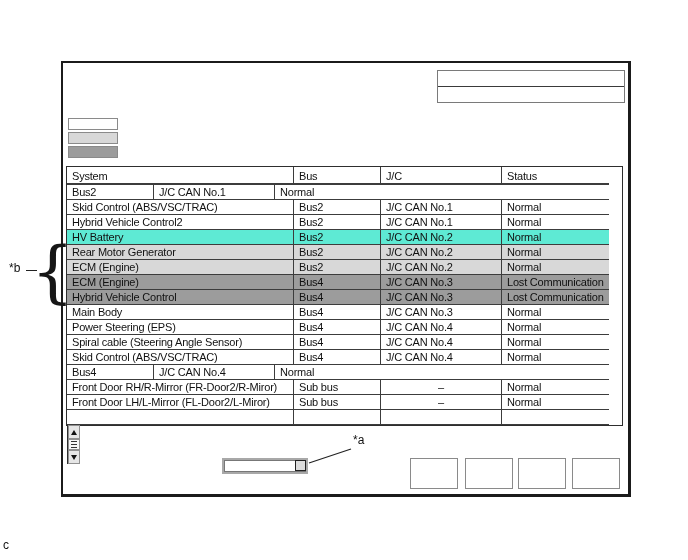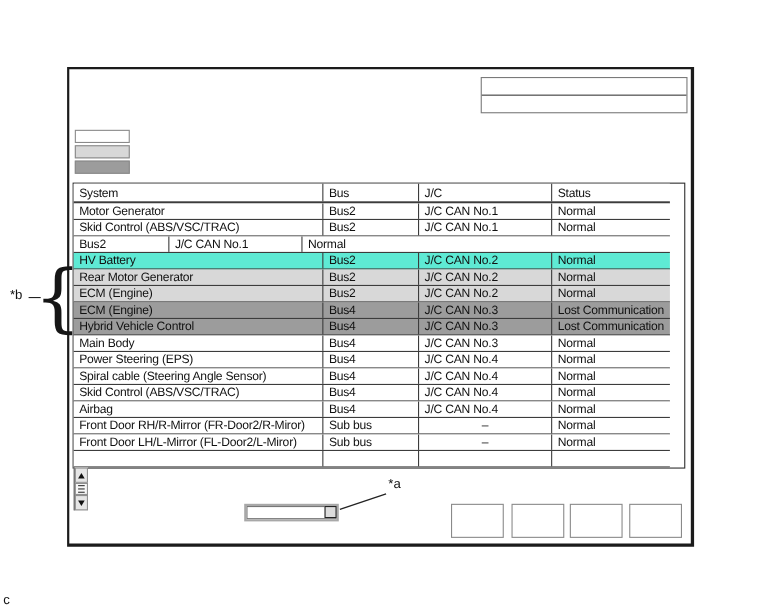--- a/index.html
+++ b/index.html
@@ -70,32 +70,32 @@
     <div class="tbl">
       <div class="grid">
         <div class="hrow">
           <div class="cell c-system">System</div>
           <div class="cell c-bus">Bus</div>
           <div class="cell c-jc">J/C</div>
           <div class="cell c-status">Status</div>
         </div>
         <div>
             <div class="row" style="background: rgb(255, 255, 255);">
-    <div class="cell c-system">Motor Generator</div>
     <div class="cell c-bus">Bus2</div>
     <div class="cell c-jc">J/C CAN No.1</div>
     <div class="cell c-status">Normal</div>
   </div>
             <div class="row" style="background: rgb(255, 255, 255);">
     <div class="cell c-system">Skid Control (ABS/VSC/TRAC)</div>
     <div class="cell c-bus">Bus2</div>
     <div class="cell c-jc">J/C CAN No.1</div>
     <div class="cell c-status">Normal</div>
   </div>
             <div class="row" style="background: rgb(255, 255, 255);">
+    <div class="cell c-system">Hybrid Vehicle Control2</div>
     <div class="cell c-bus">Bus2</div>
     <div class="cell c-jc">J/C CAN No.1</div>
     <div class="cell c-status">Normal</div>
   </div>
             <div class="row" style="background: #5eead4;">
     <div class="cell c-system">HV Battery</div>
     <div class="cell c-bus">Bus2</div>
     <div class="cell c-jc">J/C CAN No.2</div>
     <div class="cell c-status">Normal</div>
   </div>
@@ -141,21 +141,20 @@
     <div class="cell c-jc">J/C CAN No.4</div>
     <div class="cell c-status">Normal</div>
   </div>
             <div class="row" style="background: rgb(255, 255, 255);">
     <div class="cell c-system">Skid Control (ABS/VSC/TRAC)</div>
     <div class="cell c-bus">Bus4</div>
     <div class="cell c-jc">J/C CAN No.4</div>
     <div class="cell c-status">Normal</div>
   </div>
             <div class="row" style="background: rgb(255, 255, 255);">
-    <div class="cell c-system">Airbag</div>
     <div class="cell c-bus">Bus4</div>
     <div class="cell c-jc">J/C CAN No.4</div>
     <div class="cell c-status">Normal</div>
   </div>
             <div class="row" style="background: rgb(255, 255, 255);">
     <div class="cell c-system">Front Door RH/R-Mirror (FR-Door2/R-Miror)</div>
     <div class="cell c-bus">Sub bus</div>
     <div class="cell c-jc center">–</div>
     <div class="cell c-status">Normal</div>
   </div>

